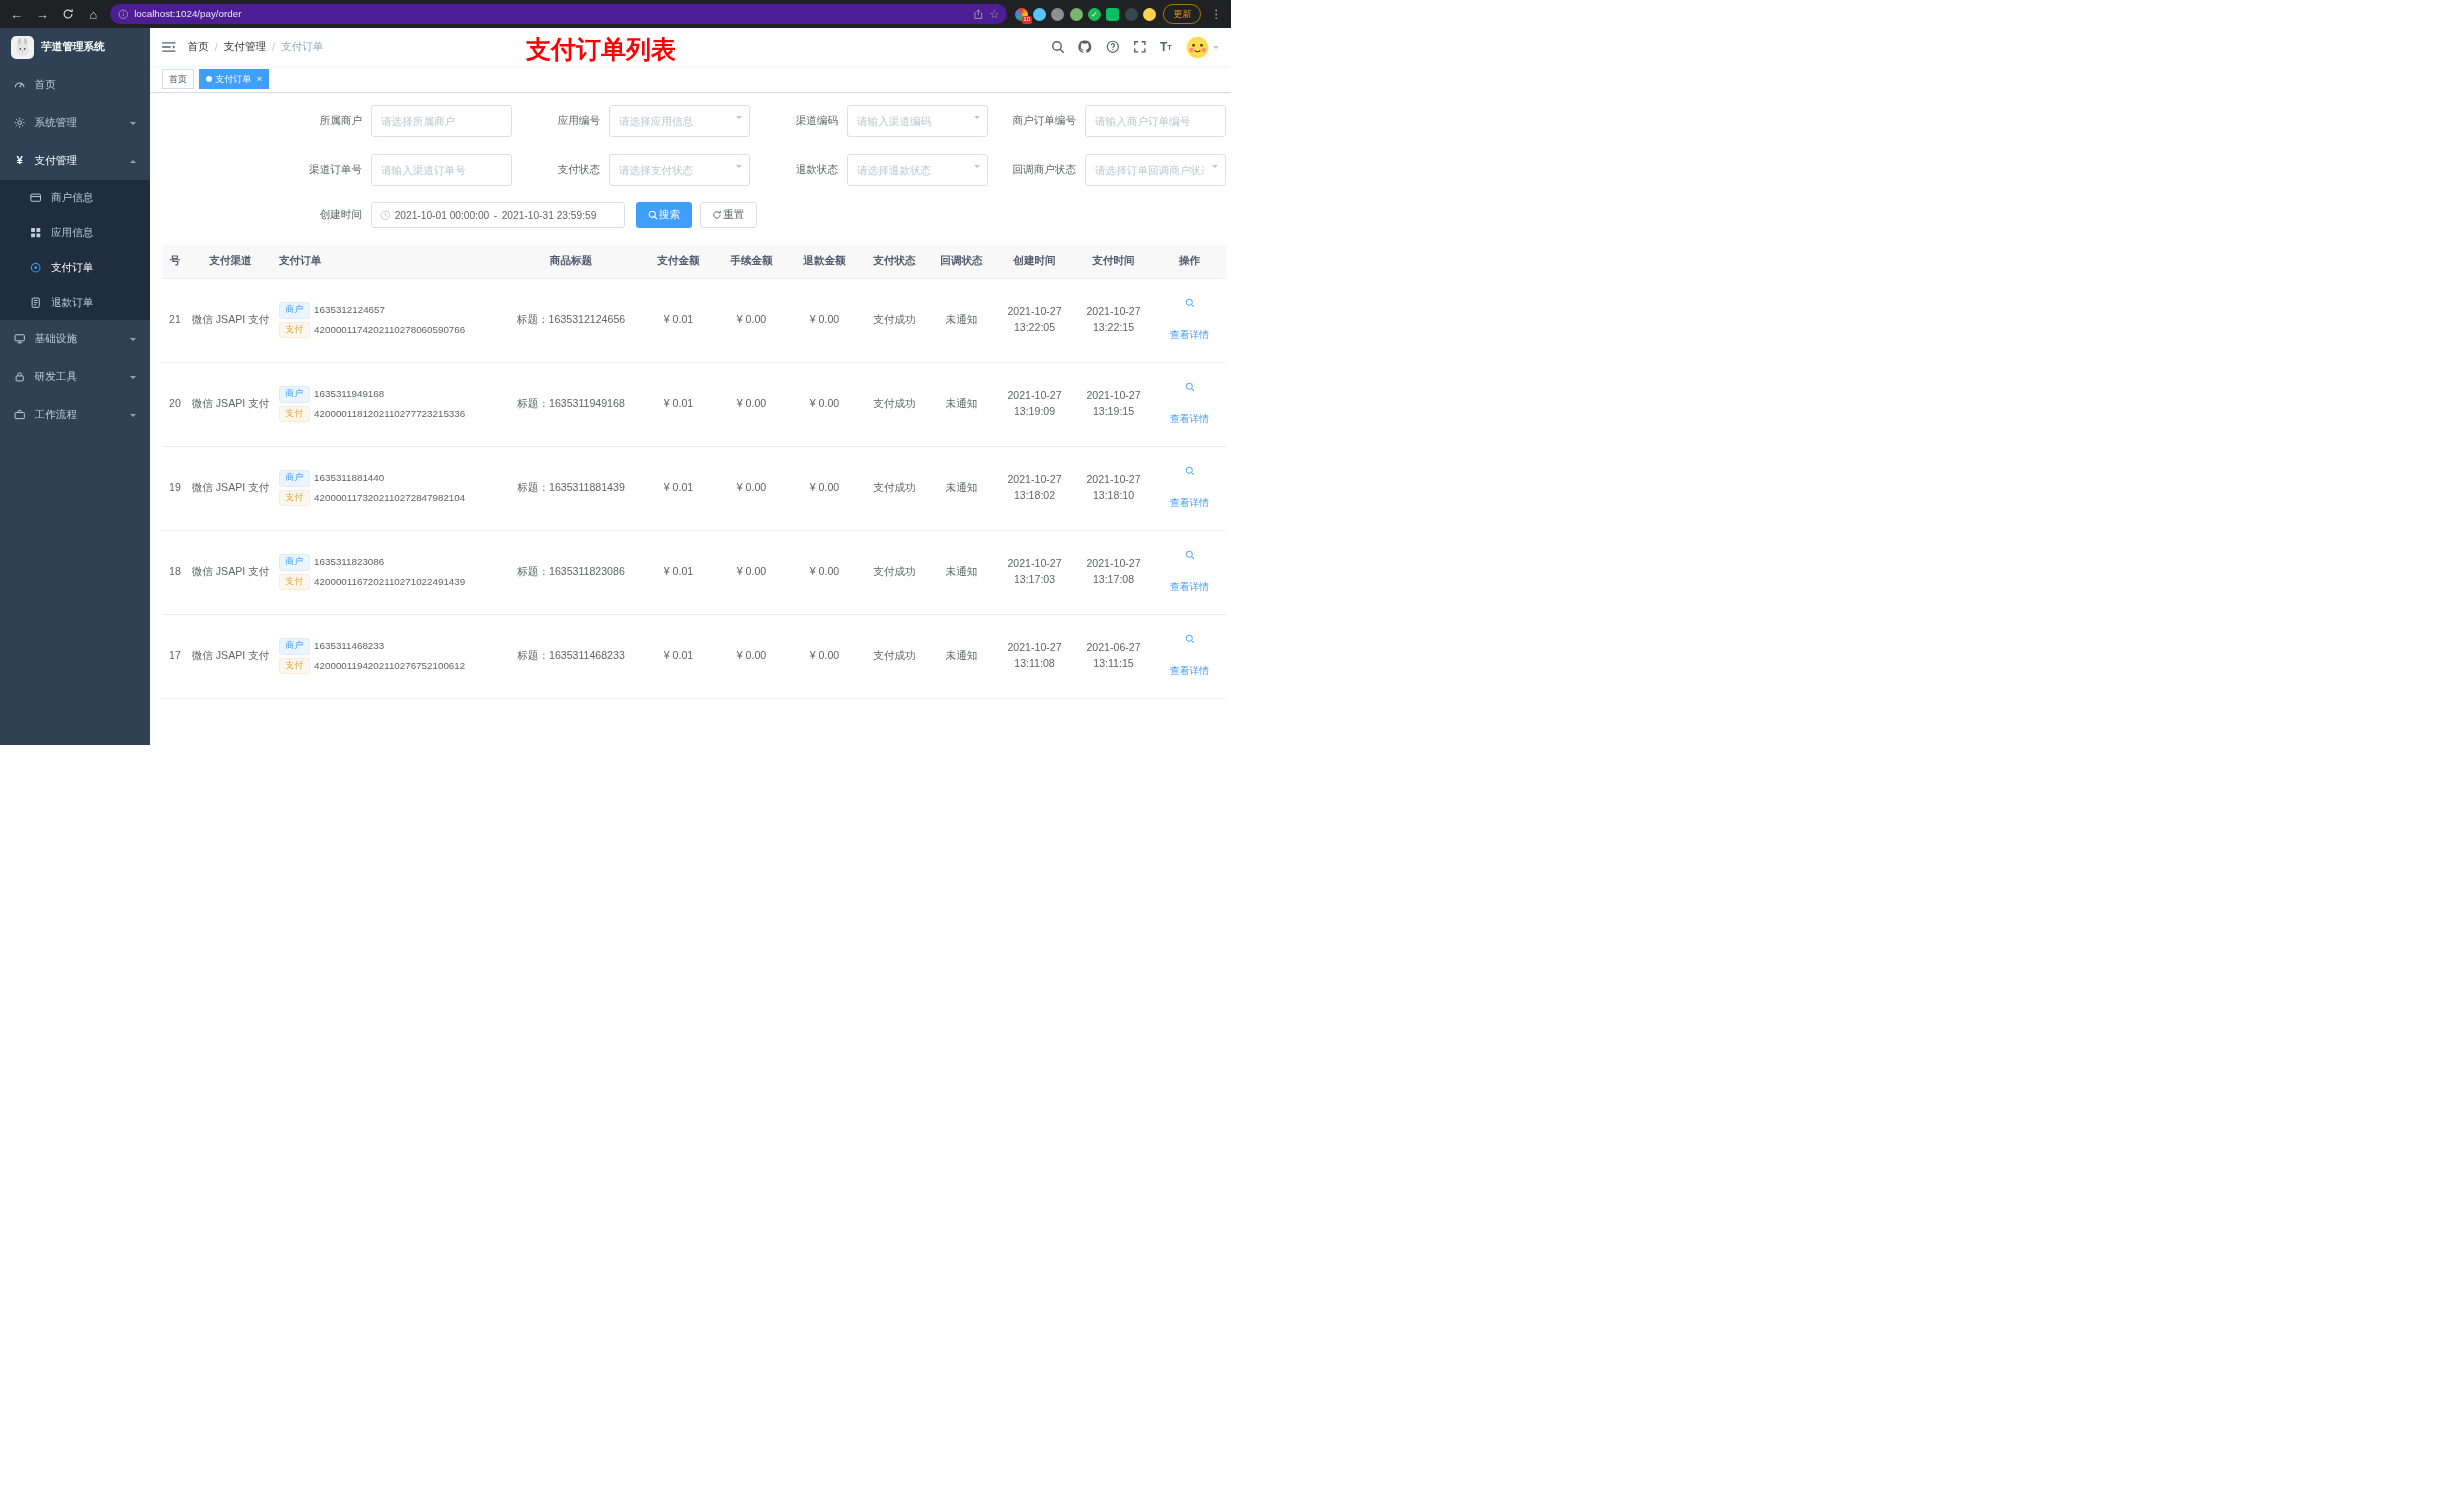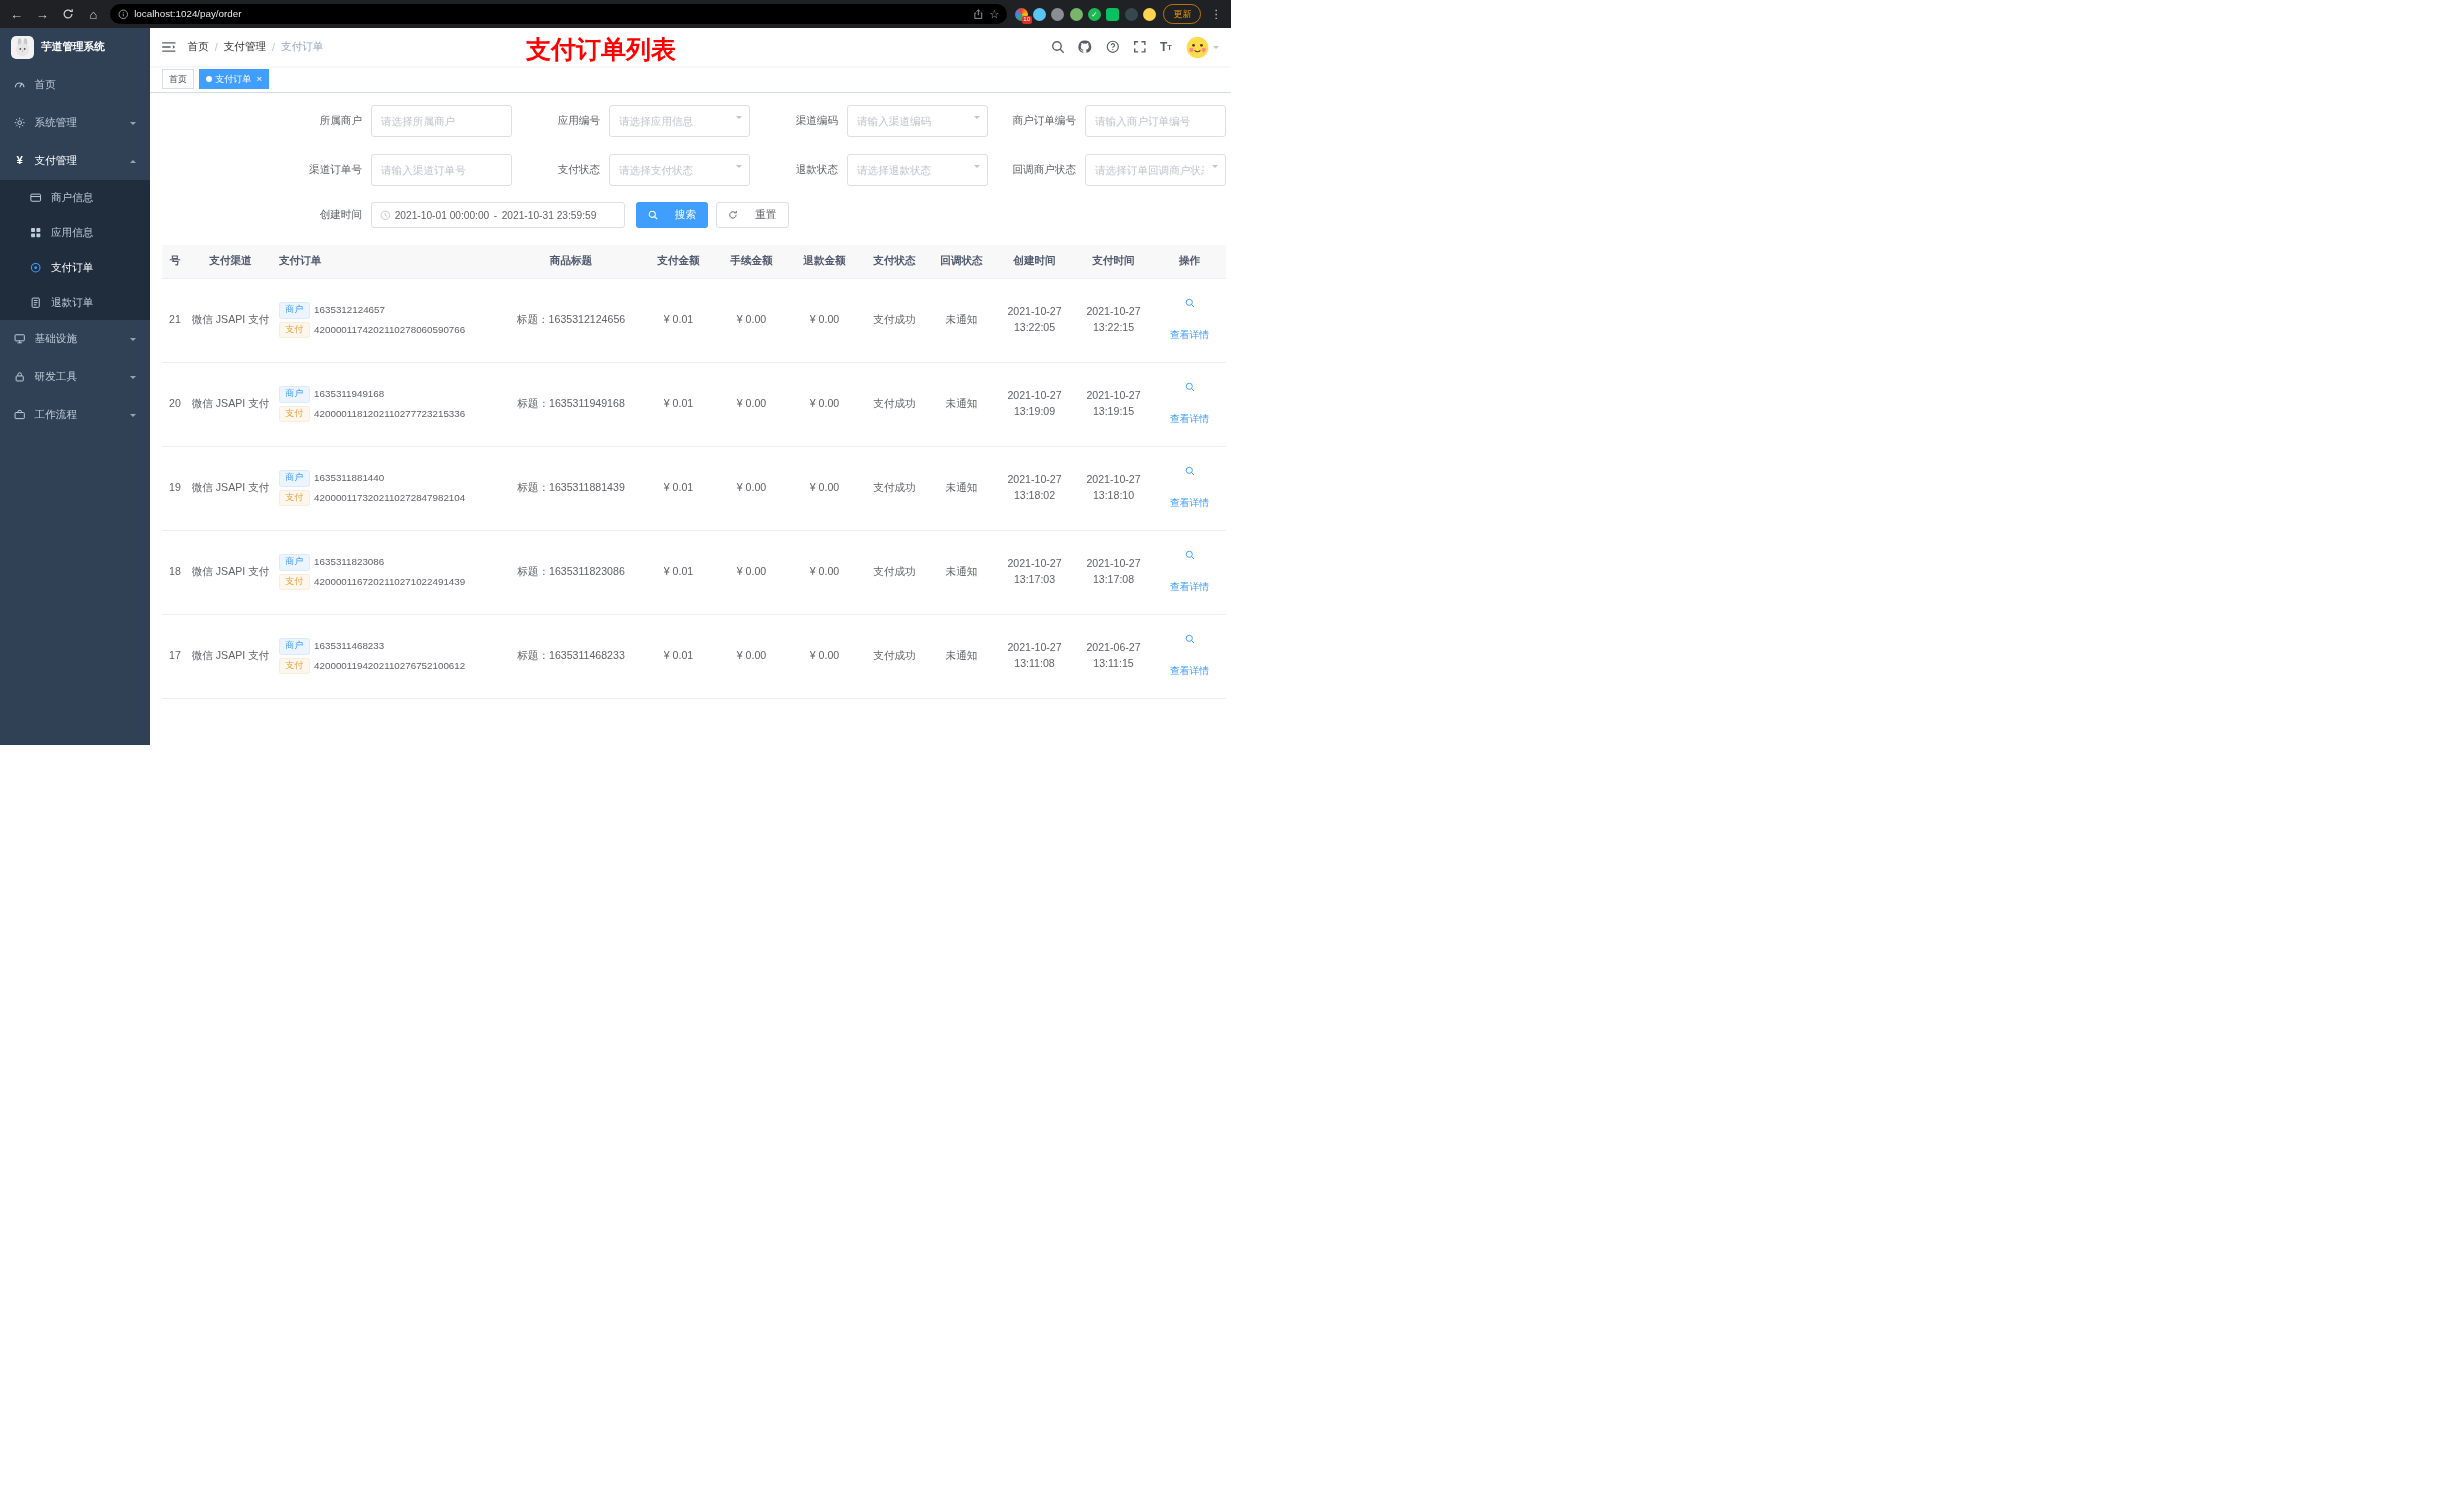--- a/index.html
+++ b/index.html
@@ -5,21 +5,21 @@
   * { box-sizing: border-box; margin: 0; padding: 0; }
   html, body { width: 1231px; height: 745px; overflow: hidden;
     font-family: "Liberation Sans", "DejaVu Sans", sans-serif; background: #fff; }
 
   
   .browser-bar { height: 28px; background: #202124; display: flex; align-items: center;
     padding: 0 7.6px; gap: 7.6px; }
   .bnav { color: #cfd1d4; font-size: 13px; width: 18px; height: 18px; display: flex;
     align-items: center; justify-content: center; border-radius: 50%; cursor: pointer; }
   .bnav svg { width: 12px; height: 12px; }
-  .omnibox { flex: 1; height: 20.4px; background: #000000; border-radius: 10.6px;
+  .omnibox { flex: 1; height: 20.4px; background: #4c1d95; border-radius: 10.6px;
     display: flex; align-items: center; padding: 0 7.6px; gap: 6px; color: #e8eaed; }
   .omnibox .url { flex: 1; font-size: 9.8px; color: #e8eaed; }
   .ob-ic { color: #9aa0a6; display: flex; align-items: center; }
   .ob-ic svg { width: 10.6px; height: 10.6px; }
   .star { font-size: 11.4px; color: #9aa0a6; }
   .ext-cluster { display: flex; align-items: center; gap: 5.3px; }
   .ext { width: 13px; height: 13px; border-radius: 50%; position: relative; cursor: pointer; }
   .ext.sq { border-radius: 3px; }
   .ext-badge { position: absolute; bottom: -3px; right: -3.8px; background: #d93025; color: #fff;
     font-size: 6px; line-height: 7.6px; padding: 0 1.5px; border-radius: 2.3px; }
@@ -98,21 +98,21 @@
     font-family: inherit; background: #fff; }
   .ctrl.plain input { padding-right: 9px; }
   .ctrl input::placeholder { color: #c0c4cc; }
   .sel-caret { position: absolute; right: 7.6px; top: 11.4px; color: #c0c4cc; pointer-events: none; }
   .date-range { width: 254px; height: 26px; border: 0.8px solid #dcdfe6; border-radius: 3px;
     display: flex; align-items: center; gap: 4.5px; padding: 0 7.6px; color: #606266;
     font-size: 10.2px; cursor: pointer; }
   .date-range .di { color: #c0c4cc; display: flex; }
   .date-range svg { width: 10.6px; height: 10.6px; }
   .btn { height: 26px; border-radius: 3px; border: 0.8px solid transparent; font-size: 10.6px;
-    display: inline-flex; align-items: center; gap: 17px; padding: 0 11.4px; cursor: pointer;
+    display: inline-flex; align-items: center; gap: 1px; padding: 0 11.4px; cursor: pointer;
     font-family: inherit; }
   .btn svg { width: 9.8px; height: 9.8px; }
   .btn-primary { background: #409eff; color: #fff; margin-left: 10.6px; }
   .btn-plain { background: #fff; border-color: #dcdfe6; color: #606266; margin-left: 7.6px; }
   .toolbar { display: flex; align-items: center; margin-bottom: 10.6px; }
   .btn-export { height: 23px; padding: 0 9px; background: #fdf6ec; border: 0.8px solid #f5dab1;
     color: #e6a23c; font-size: 9.8px; border-radius: 3px; display: inline-flex; align-items: center;
     gap: 3.8px; cursor: pointer; }
   .btn-export svg { width: 9.8px; height: 9.8px; }
   .toolbar-right { margin-left: auto; display: flex; gap: 9px; }

